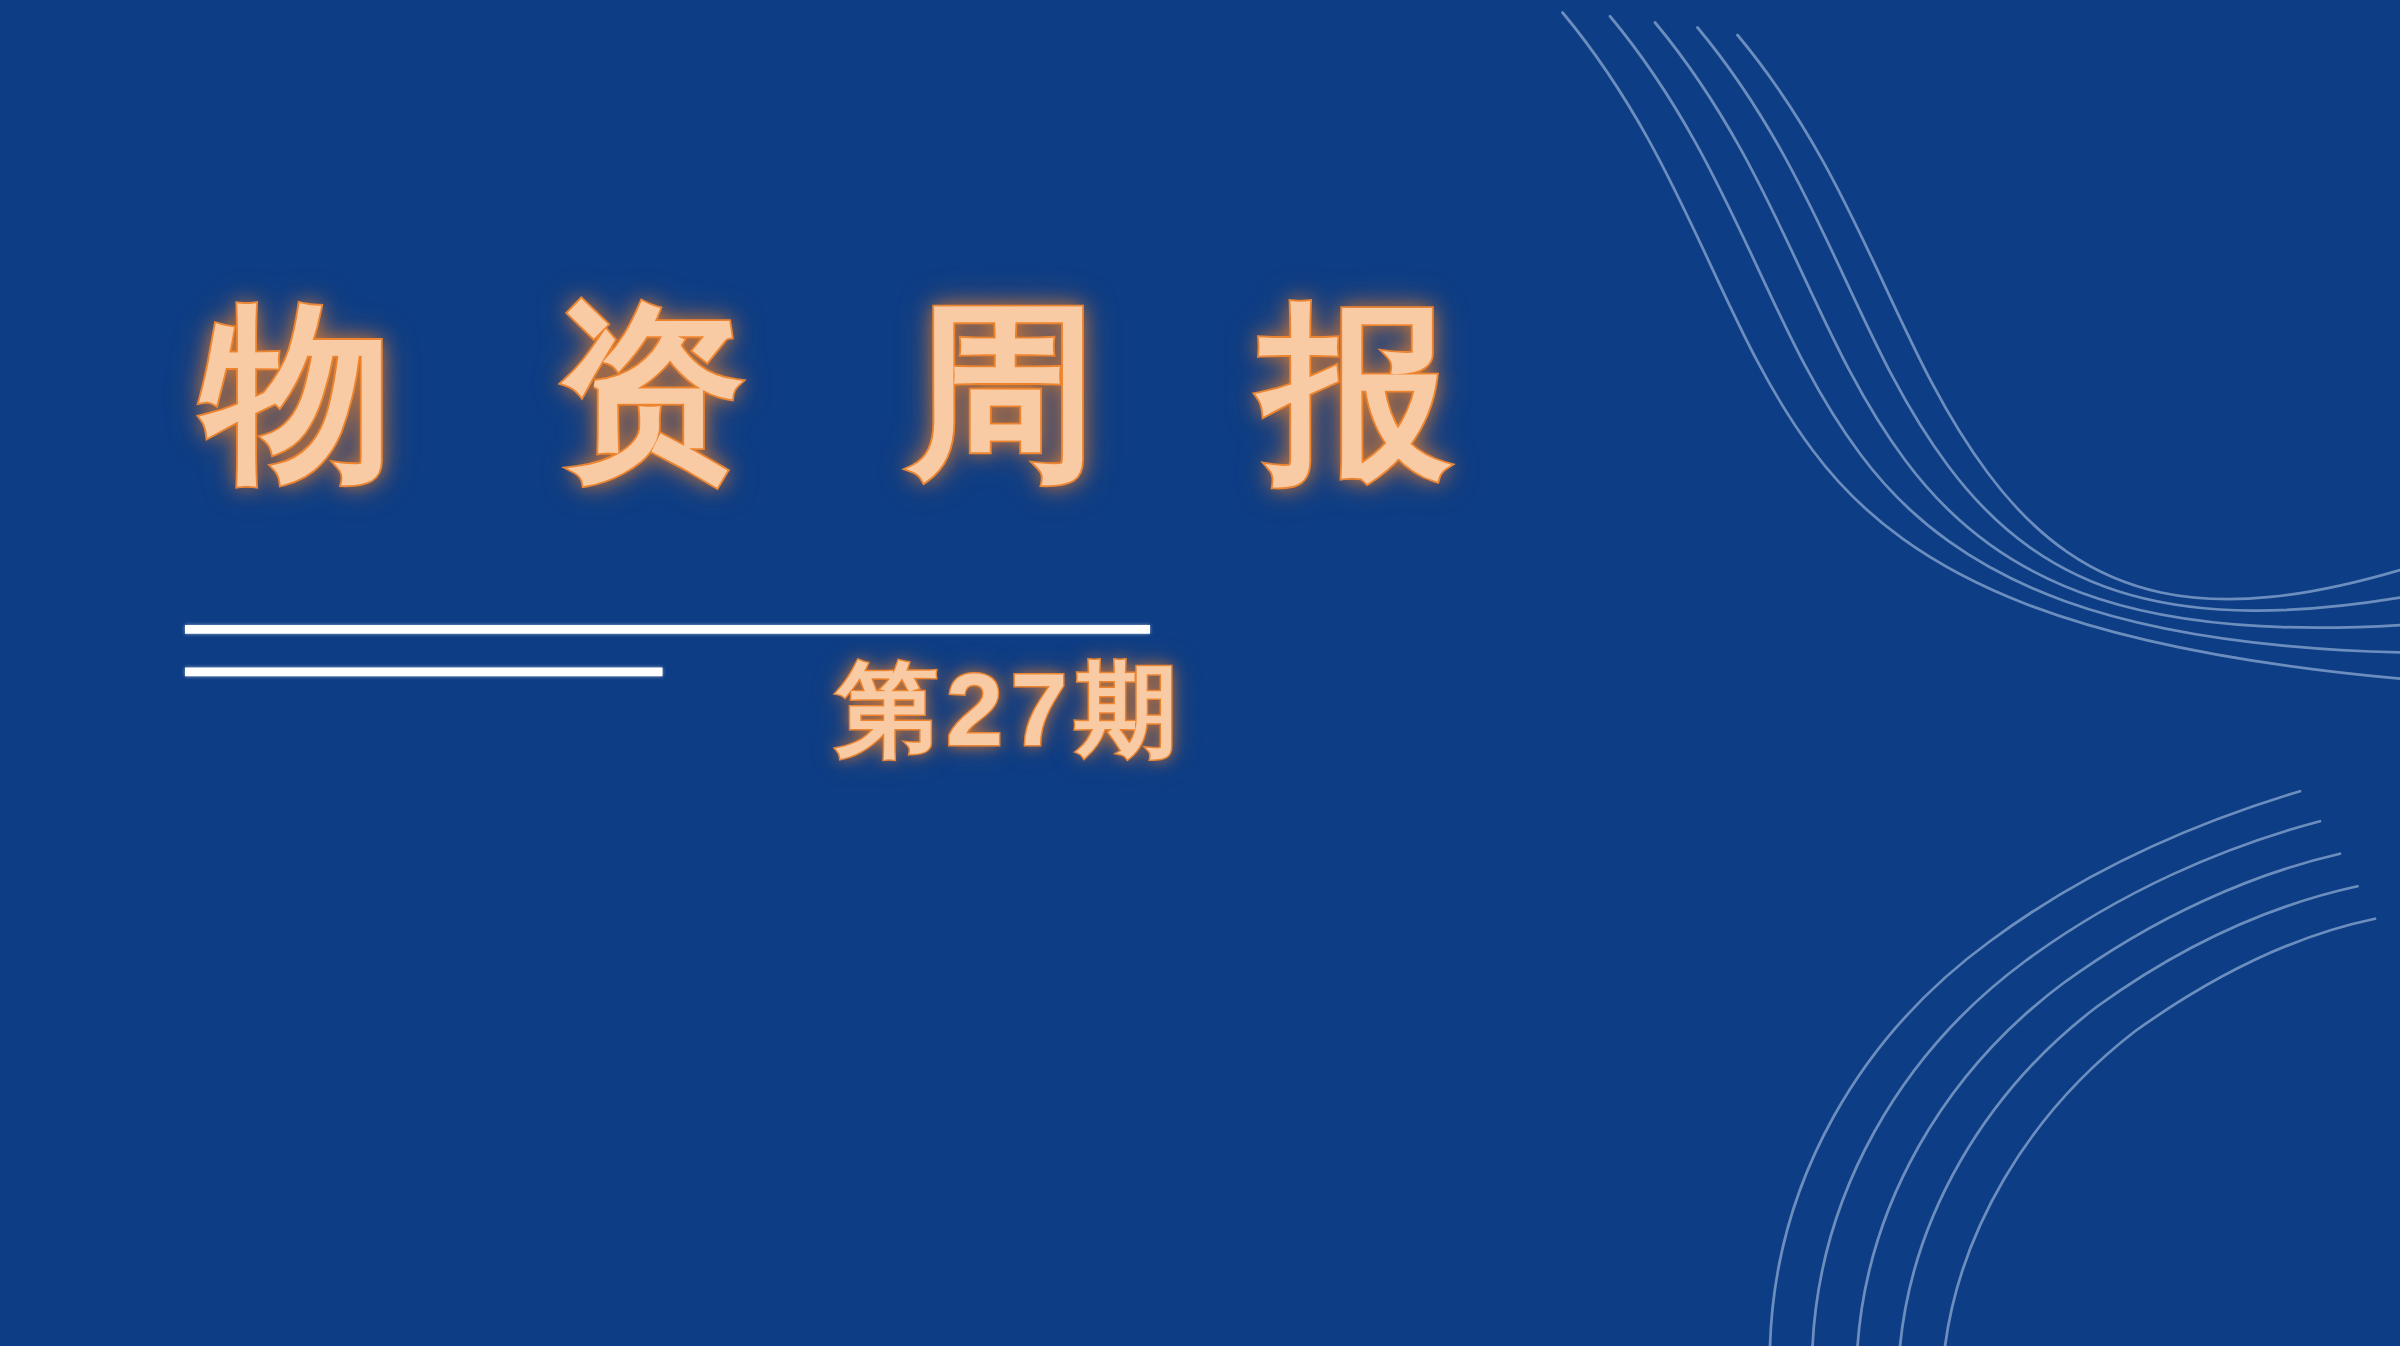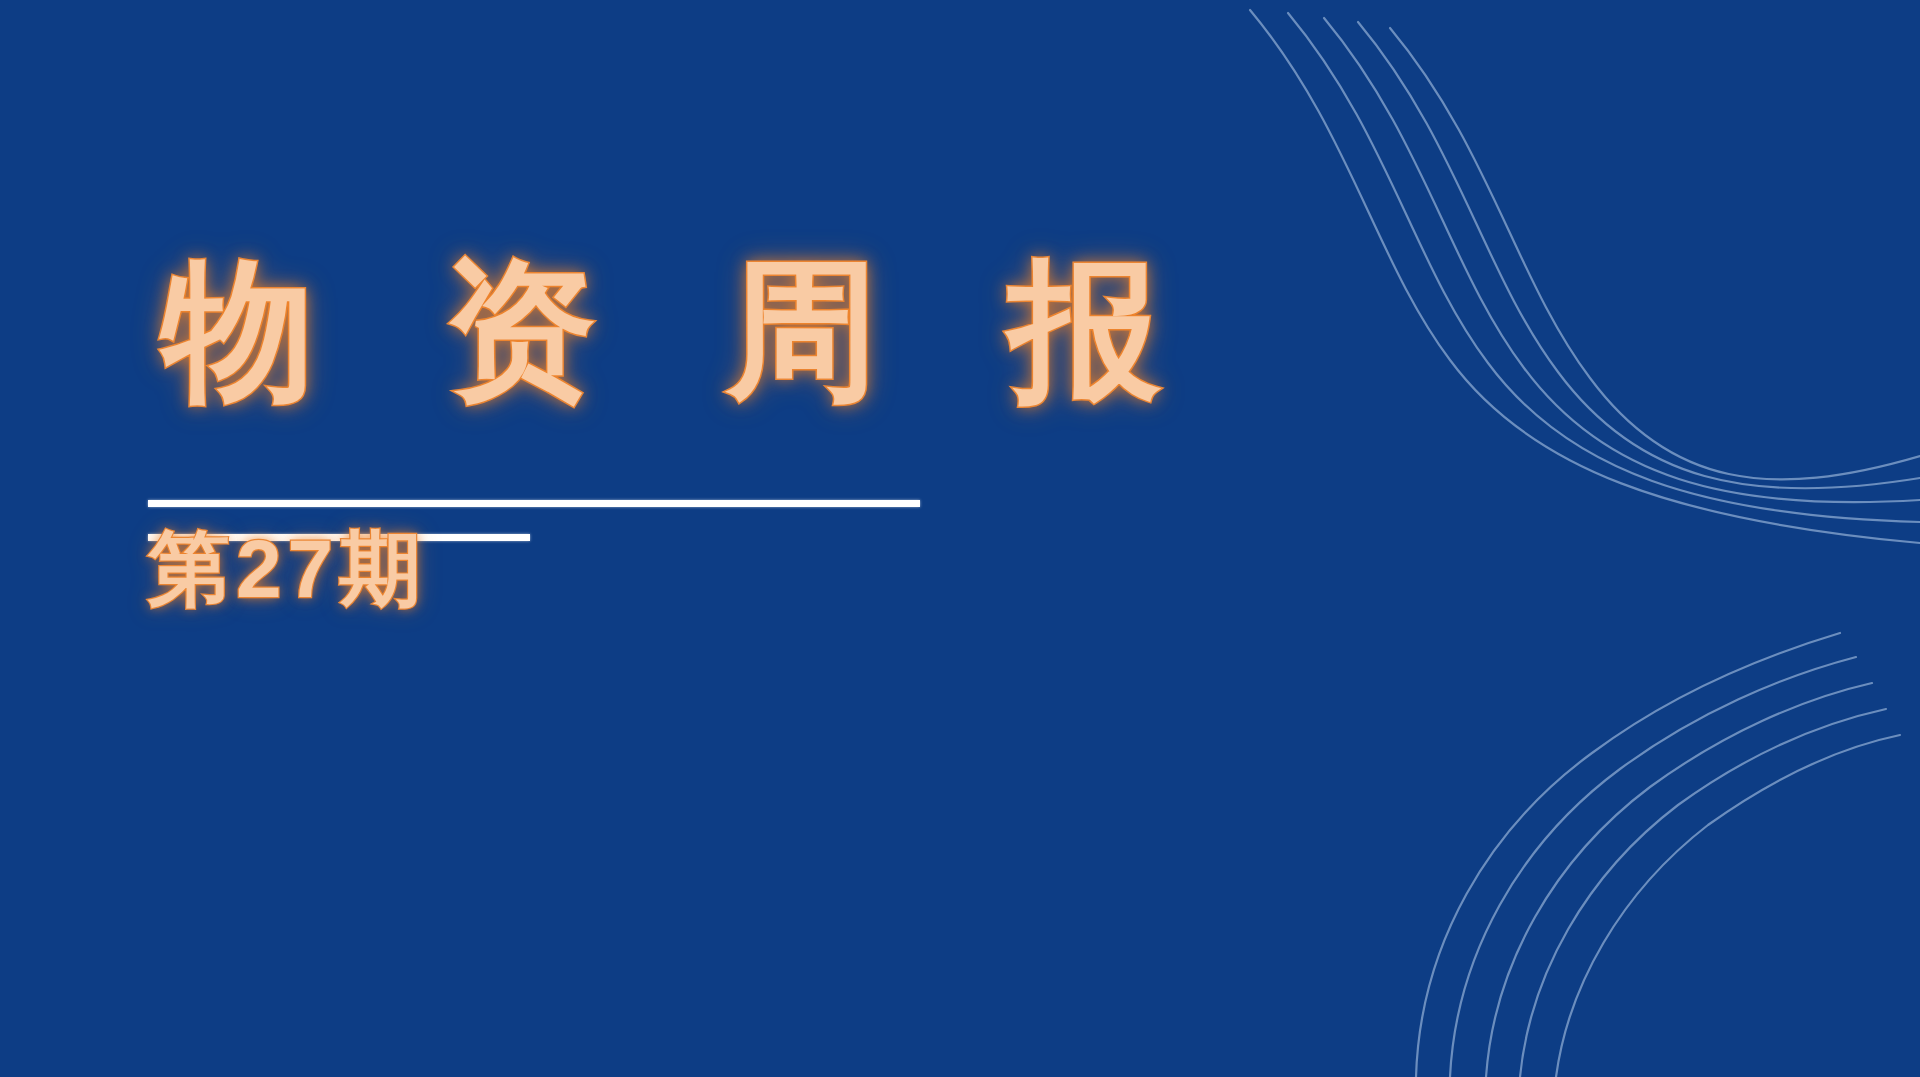--- a/index.html
+++ b/index.html
@@ -57,21 +57,21 @@
     width: 1000px;
   }
 
   #page-title {
     font-size: 152px;
     line-height: 1.08;
     font-weight: 700;
     letter-spacing: 44px;
     color: #f9cba4;
     white-space: nowrap;
-    margin: 16px 0 0 14px;
+    margin: 0 0 0 14px;
     -webkit-text-stroke: 3px #e8883c;
     paint-order: stroke fill;
     text-shadow:
        0 0 16px rgba(240,130,40,0.85),
        0 0 30px rgba(240,130,40,0.45);
   }
 
   #title-rule-long {
     position: absolute;
     left: 0px;
@@ -90,21 +90,21 @@
     background: #ffffff;
     box-shadow: 0 0 3px rgba(255,255,255,0.6);
   }
 
   
   #issue-subtitle {
     position: absolute;
     left: 148px;
     top: 524px;
     width: 800px;
-    text-align: left;
+    text-align: right;
     font-size: 82px;
     line-height: 1.1;
     font-weight: 700;
     letter-spacing: 6px;
     color: #f9cba4;
     white-space: nowrap;
     -webkit-text-stroke: 2.4px #e8883c;
     paint-order: stroke fill;
     text-shadow:
        0 0 12px rgba(240,130,40,0.85),

